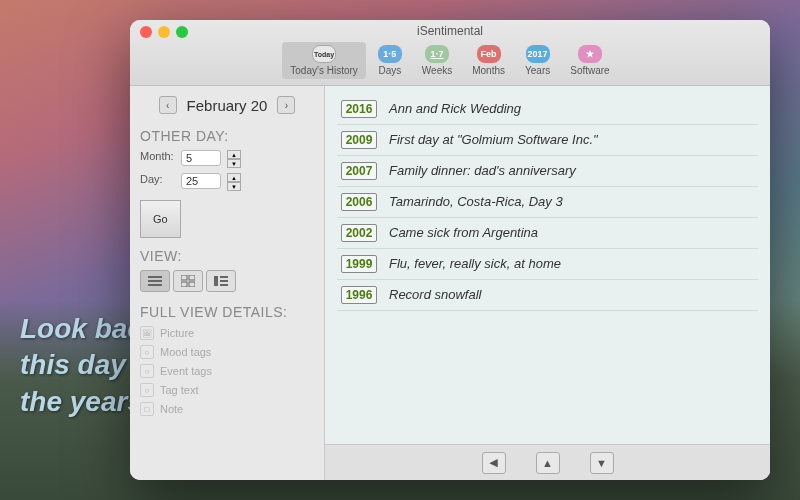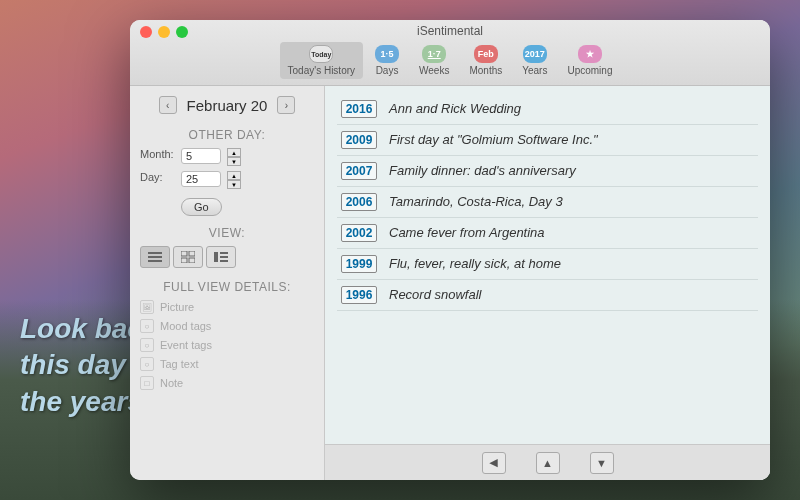--- a/index.html
+++ b/index.html
@@ -192,26 +192,25 @@
       justify-content: center;
       font-size: 10px;
       color: #555;
     }
 
     .other-day-section {
       margin-top: 6px;
     }
 
     .section-label {
-      font-size: 12px;
+      font-size: 14px;
       color: #888;
       margin-bottom: 6px;
       text-transform: uppercase;
       letter-spacing: 0.5px;
-      text-align: center;
     }
 
     .field-row {
       display: flex;
       align-items: flex-start;
       gap: 6px;
       margin-bottom: 5px;
     }
 
     .field-label {
@@ -243,25 +242,24 @@
       cursor: pointer;
       display: flex;
       align-items: center;
       justify-content: center;
       font-size: 6px;
       line-height: 1;
     }
 
     .go-btn {
       margin-top: 4px;
-      margin-left: 41px;
-      padding: 2px 12px;
+      padding: 12px 12px;
       font-size: 11px;
       border: 1px solid #aaa;
-      border-radius: 9px;
+      border-radius: 0;
       background: linear-gradient(180deg, #f0f0f0, #d8d8d8);
       cursor: pointer;
       color: #333;
     }
 
     .view-section {
       margin-top: 10px;
     }
 
     .view-buttons {
@@ -331,21 +329,21 @@
       gap: 12px;
       padding: 6px 4px;
       border-bottom: 1px solid #d0dada;
       cursor: pointer;
     }
 
     .entry-year {
       min-width: 36px;
       font-size: 12px;
       font-weight: 600;
-      color: #0369a1;
+      color: #4d7c0f;
       border: 1px solid #888;
       border-radius: 2px;
       text-align: center;
       padding: 1px 3px;
       background: rgba(255,255,255,0.5);
     }
 
     .entry-text {
       font-size: 13px;
       color: #333;
@@ -422,21 +420,21 @@
       <button class="tab-item tab-months">
         <div class="tab-icon">Feb</div>
         <span>Months</span>
       </button>
       <button class="tab-item tab-years">
         <div class="tab-icon">2017</div>
         <span>Years</span>
       </button>
       <button class="tab-item tab-upcoming">
         <div class="tab-icon">★</div>
-        <span>Upcoming</span>
+        <span>Software</span>
       </button>
     </div>
   </div>
 
   <div class="content">
 
     <div class="left-panel">
 
       <div class="month-nav">
         <button class="nav-arrow">‹</button>
@@ -537,21 +535,21 @@
           <div class="entry-row">
             <span class="entry-year">2007</span>
             <span class="entry-text">Family dinner: dad's anniversary</span>
           </div>
           <div class="entry-row">
             <span class="entry-year">2006</span>
             <span class="entry-text">Tamarindo, Costa-Rica, Day 3</span>
           </div>
           <div class="entry-row">
             <span class="entry-year">2002</span>
-            <span class="entry-text">Came fever from Argentina</span>
+            <span class="entry-text">Came sick from Argentina</span>
           </div>
           <div class="entry-row">
             <span class="entry-year">1999</span>
             <span class="entry-text">Flu, fever, really sick, at home</span>
           </div>
           <div class="entry-row">
             <span class="entry-year">1996</span>
             <span class="entry-text">Record snowfall</span>
           </div>
         </div>

